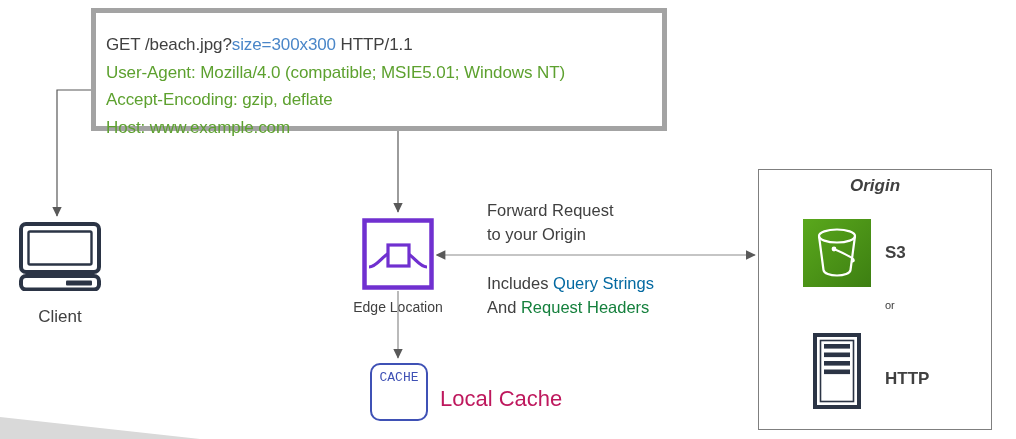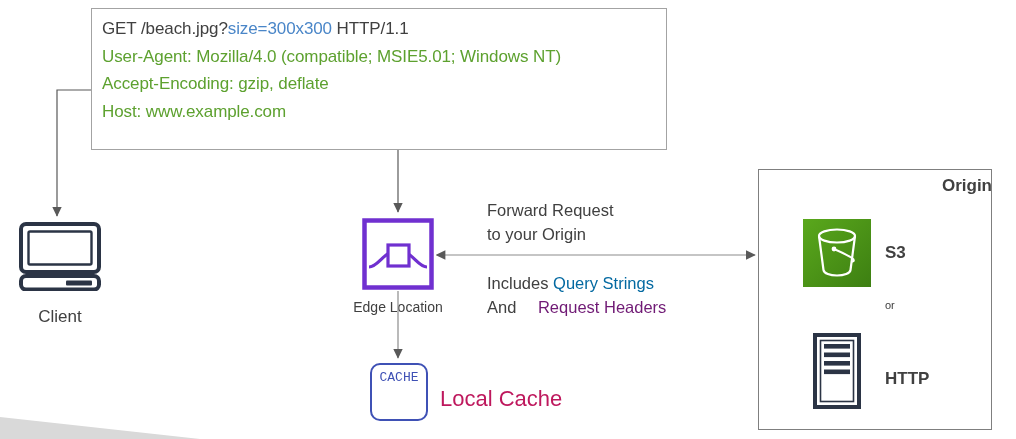--- a/index.html
+++ b/index.html
@@ -27,25 +27,25 @@
     background: #d9d9d9;
     clip-path: polygon(0 0, 100% 100%, 0 100%);
     z-index: 0;
   }
   
   .request-box {
     position: absolute;
     left: 91px;
     top: 8px;
     width: 576px;
-    height: 142px;
-    border: 1px solid #a3a3a3;
+    height: 123px;
+    border: 5px solid #a3a3a3;
     background: #ffffff;
     box-sizing: border-box;
-    padding: 6px 0 0 10px;
+    padding: 18px 0 0 10px;
     z-index: 3;
   }
   .req-line {
     font-size: 17px;
     line-height: 27.5px;
     color: #404040;
     white-space: nowrap;
     letter-spacing: -0.1px;
   }
   .req-blue  { color: #4a86c8; }
@@ -132,43 +132,44 @@
   .mid-bottom {
     position: absolute;
     left: 487px;
     top: 271px;
     font-size: 16.5px;
     line-height: 24px;
     color: #404040;
     white-space: nowrap;
   }
   .hl-blue  { color: #0369a1; }
-  .hl-green { color: #701a75; margin-left: 17px; }
+  .hl-green { color: #15803d; }
   
   .origin-box {
     position: absolute;
     left: 758px;
     top: 169px;
     width: 234px;
     height: 261px;
     border: 1.5px solid #7f7f7f;
     background: #ffffff;
     box-sizing: border-box;
     z-index: 2;
   }
   .origin-title {
     position: absolute;
     left: 758px;
     top: 176px;
     width: 234px;
-    text-align: right;
+    text-align: center;
     font-size: 17px;
     font-weight: bold;
     color: #404040;
     z-index: 3;
+    font-style: italic;
   }
   .s3-icon {
     position: absolute;
     left: 803px;
     top: 219px;
     width: 68px;
     height: 68px;
     z-index: 3;
   }
   .s3-label {

